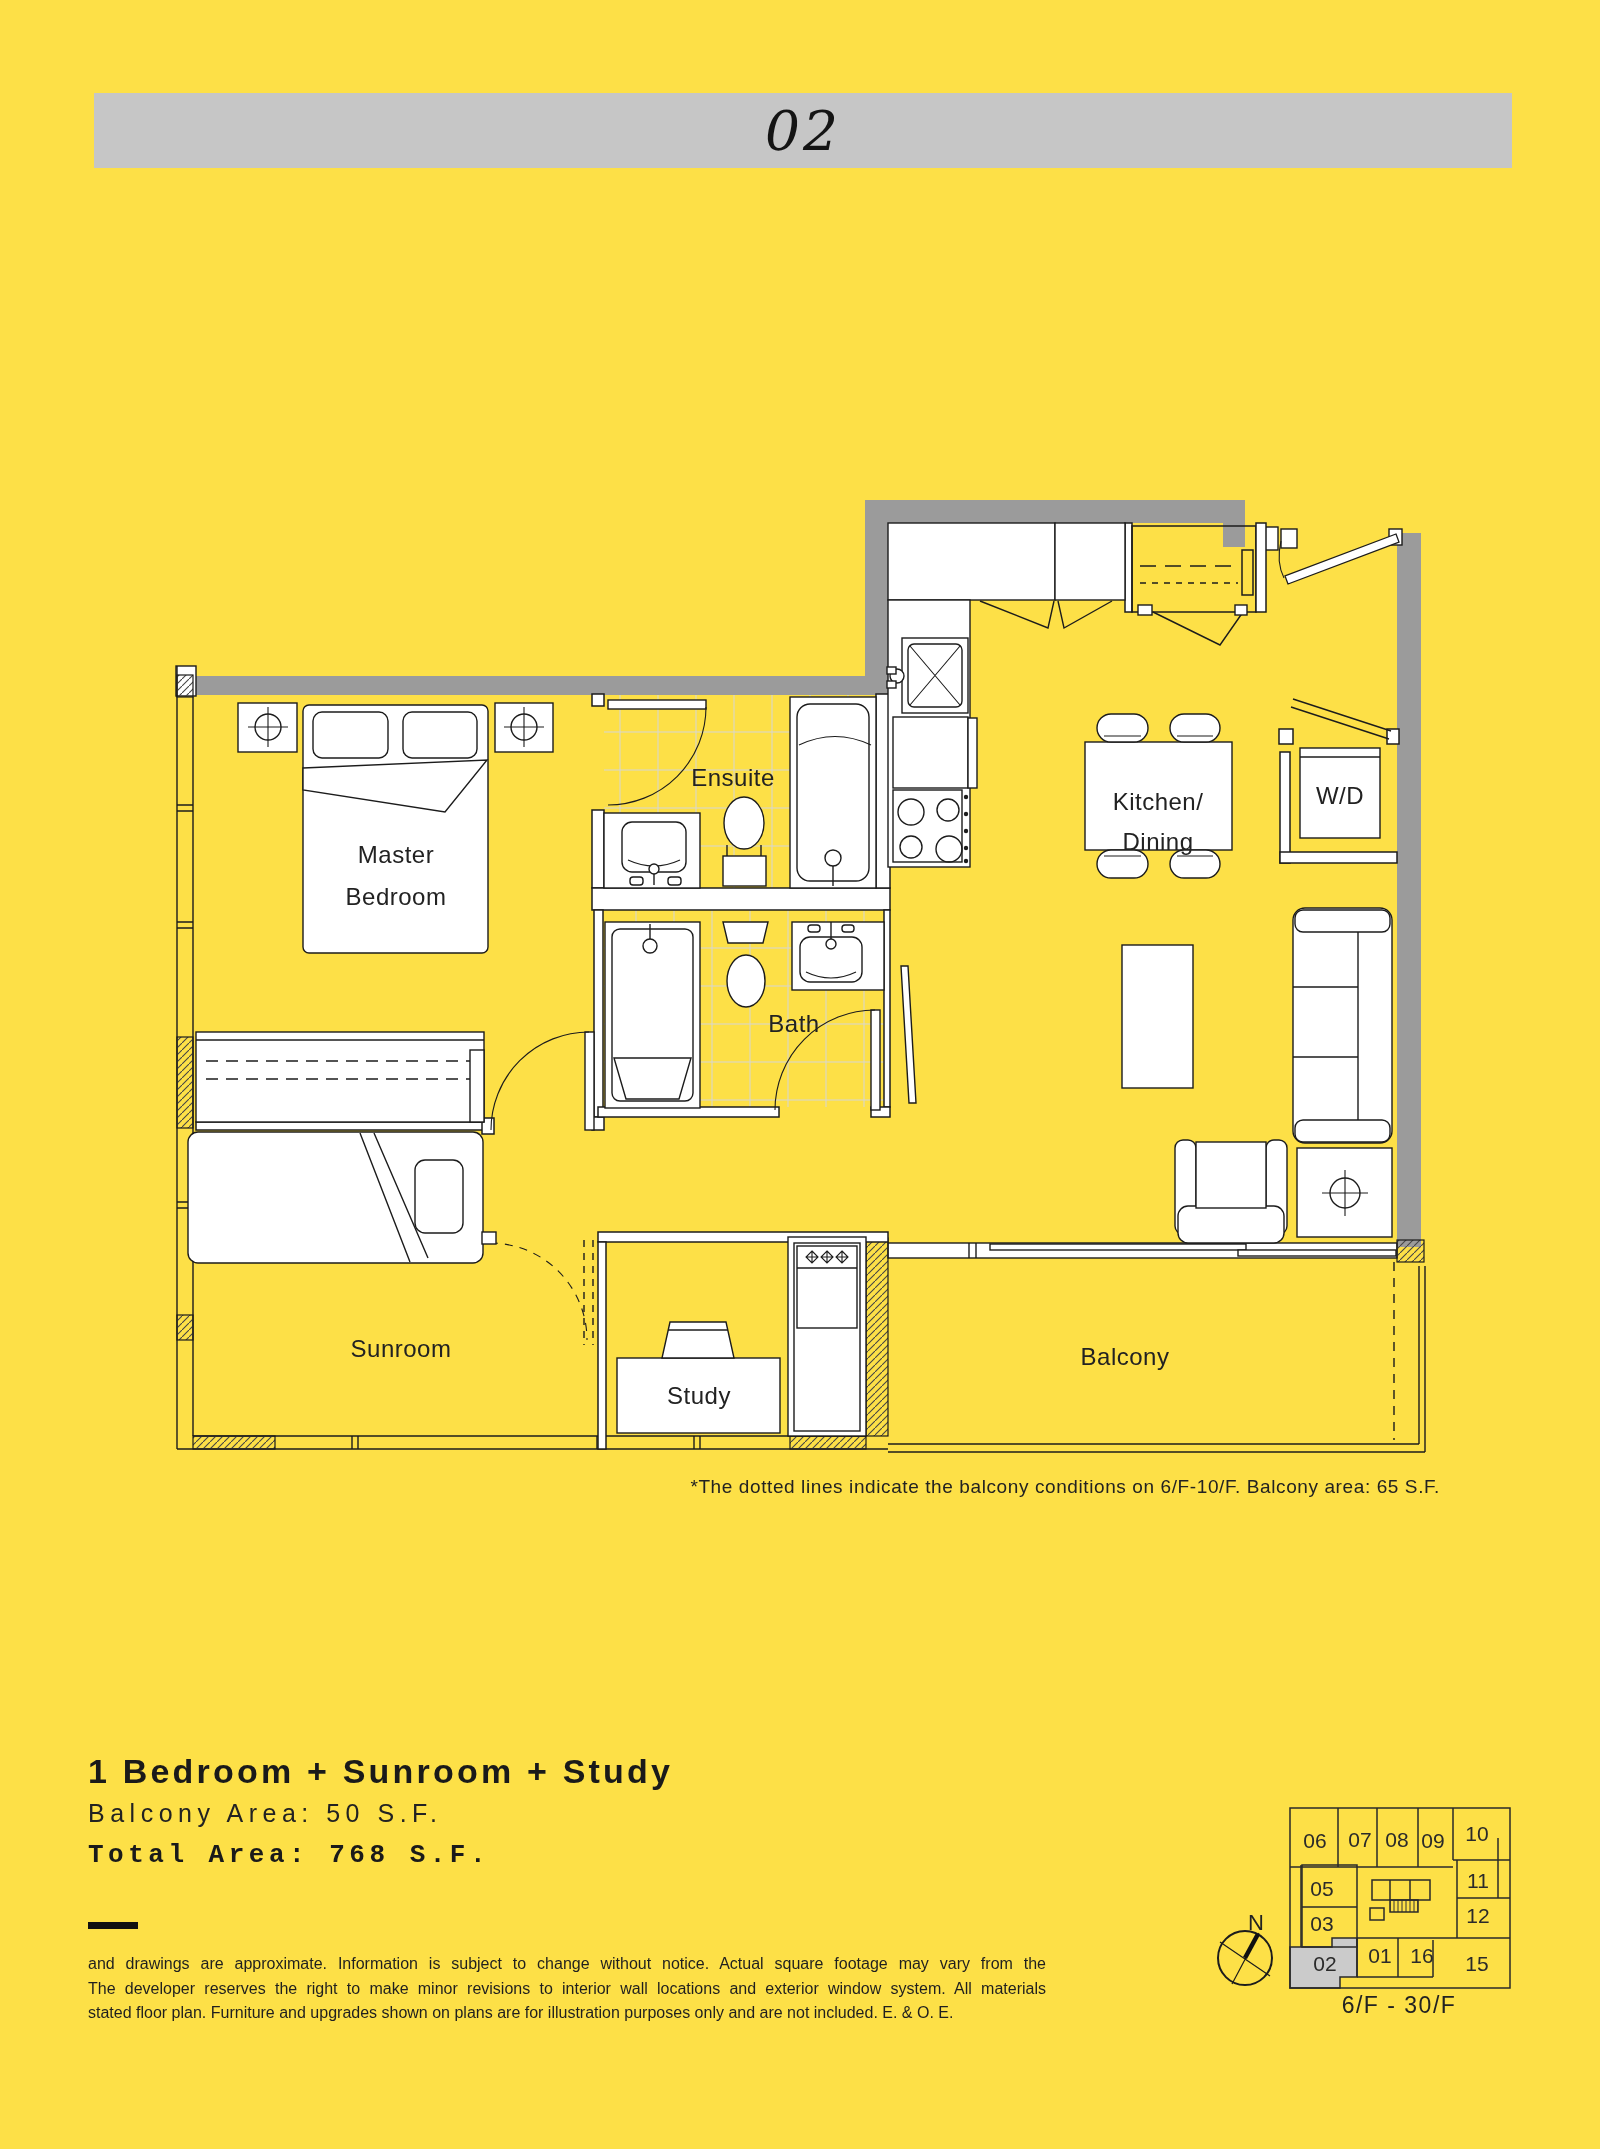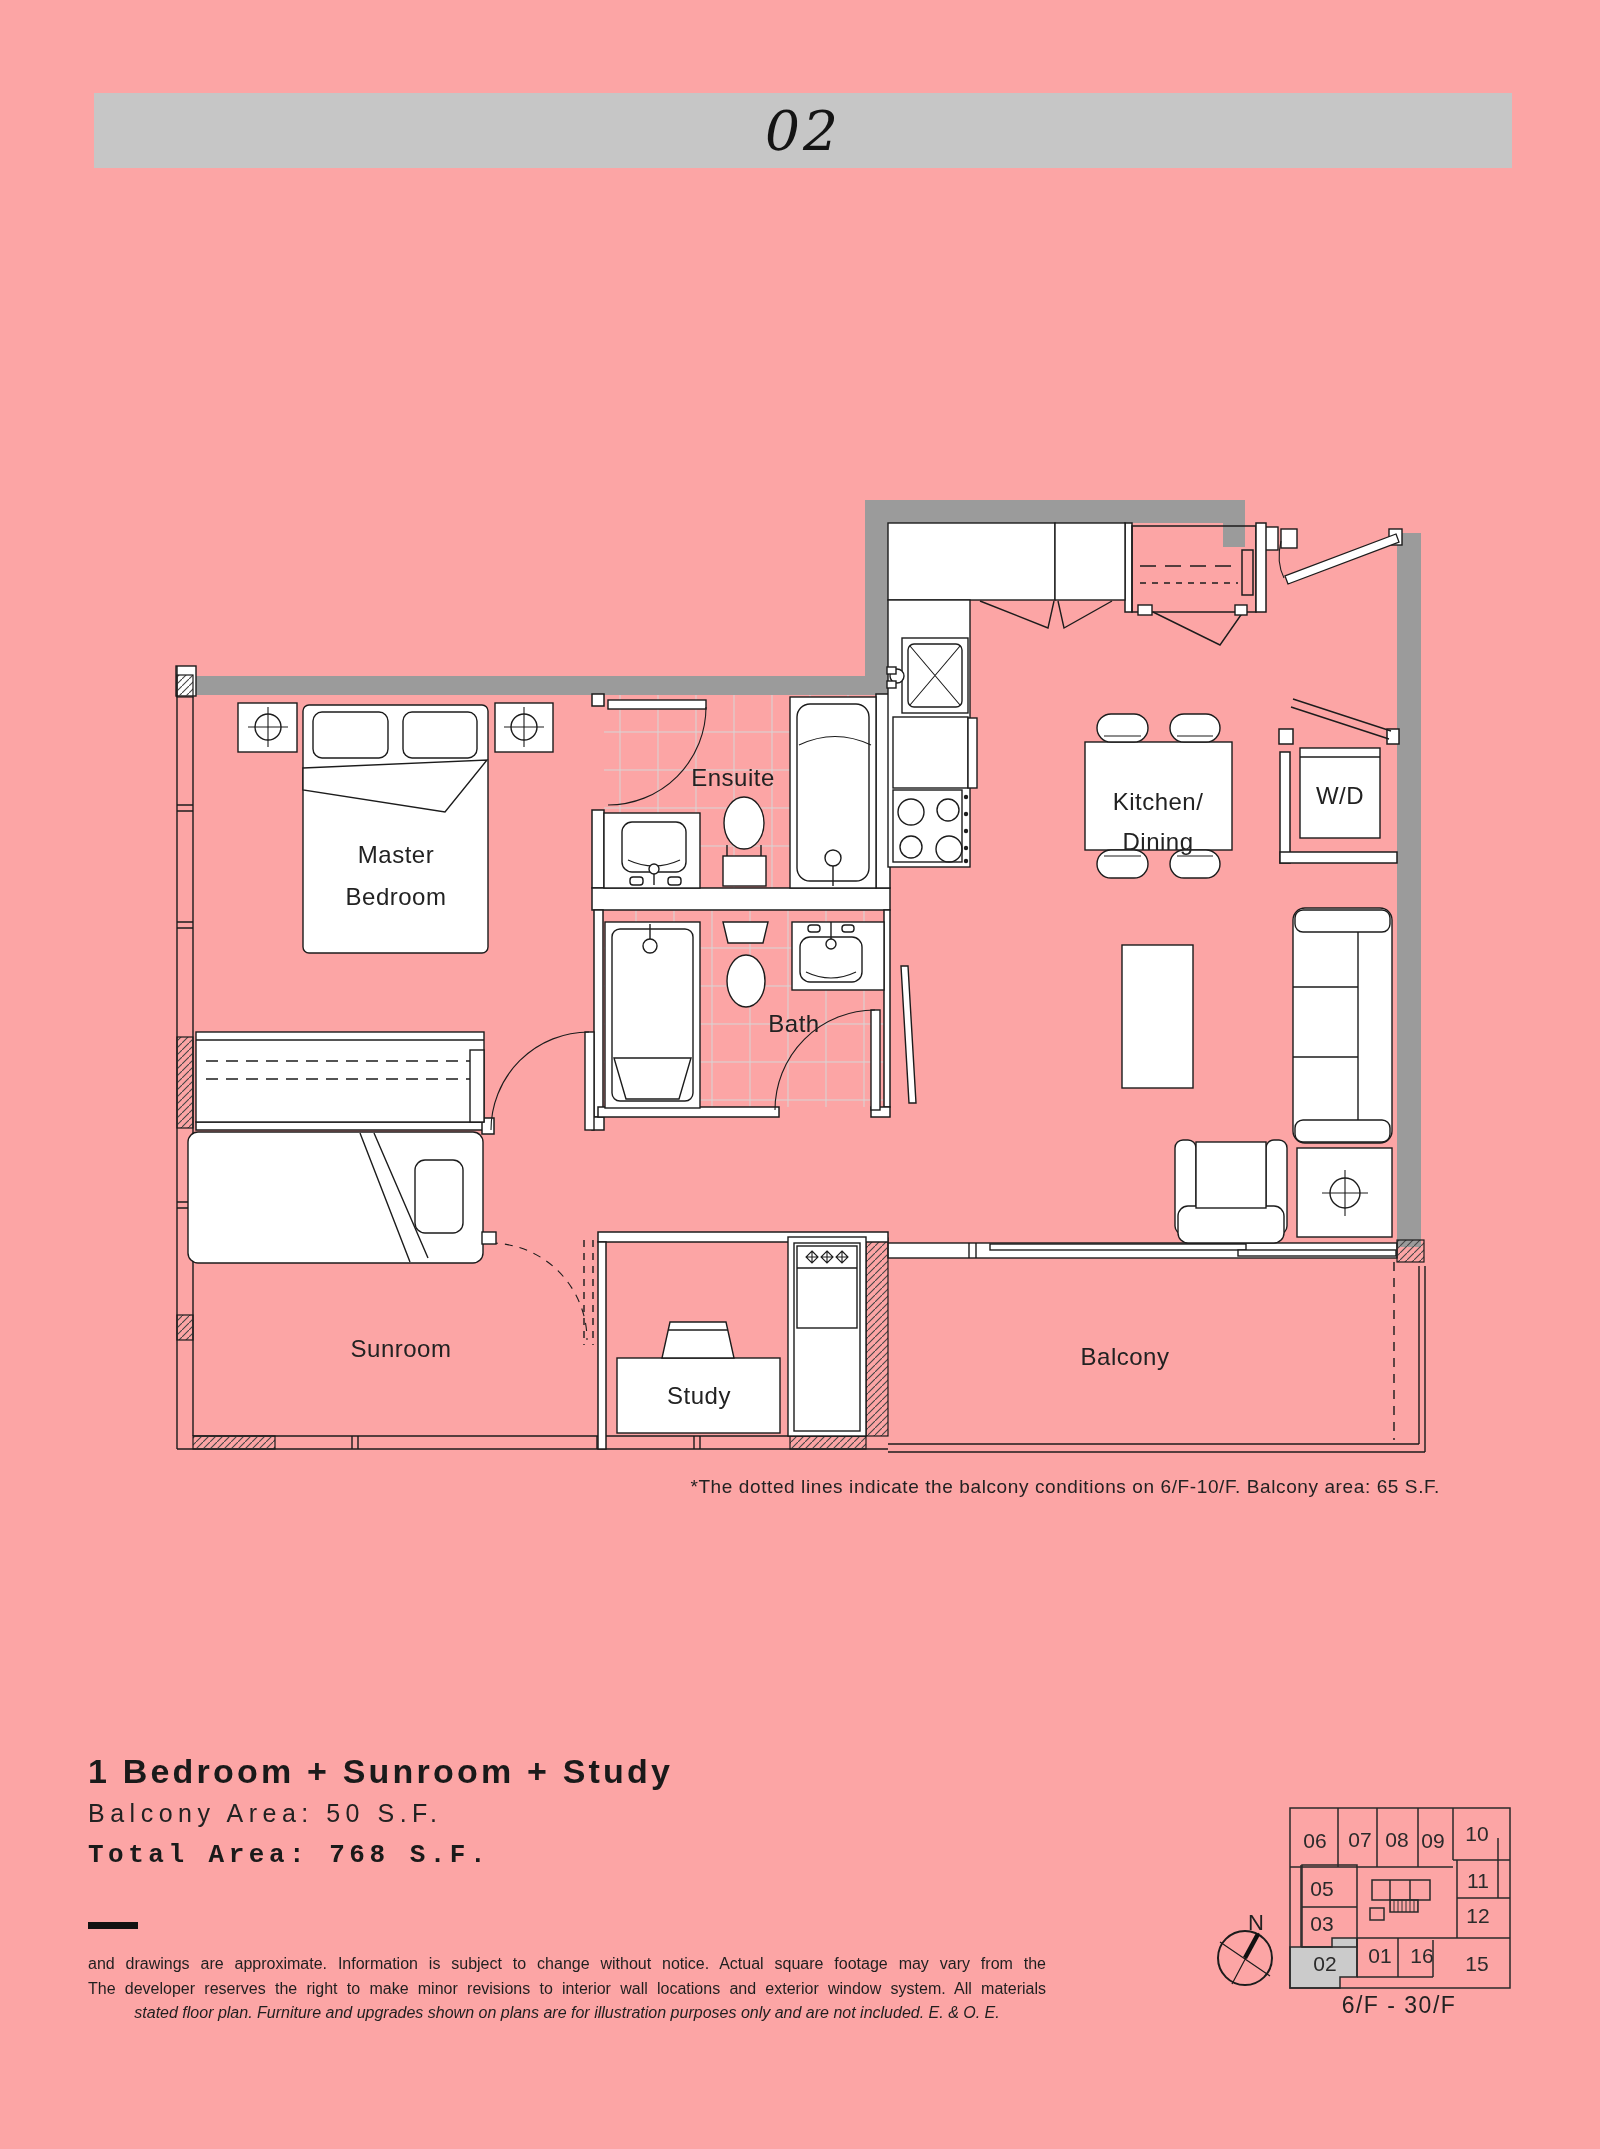--- a/index.html
+++ b/index.html
@@ -1,33 +1,33 @@
 <!DOCTYPE html>
 <html><head>
 <meta charset="utf-8">
 <style>
   html,body{margin:0;padding:0;background:#ffffff;}
-  .page{position:relative;width:1600px;height:2149px;background:#fca5a5;overflow:hidden;
+  .page{position:relative;width:1600px;height:2149px;background:#fde047;overflow:hidden;
         font-family:"Liberation Sans",sans-serif;color:#1a1a1a;}
   .banner{position:absolute;left:94px;top:93px;width:1418px;height:75px;background:#c6c6c6;
           display:flex;align-items:center;justify-content:center;}
   .banner span{font-family:"DejaVu Serif",serif;font-style:italic;font-size:55px;
                letter-spacing:3px;color:#141414;}
   svg.plan{position:absolute;left:0;top:0;width:1600px;height:2149px;}
   .footnote{position:absolute;left:0px;top:1476px;width:1430px;text-align:right;
             font-size:19px;letter-spacing:0.6px;color:#222;margin-left:10px;}
   .summary{position:absolute;left:88px;top:1750px;}
   .summary .title{font-size:34px;font-weight:700;letter-spacing:3.2px;line-height:42px;}
   .summary .area{font-size:25px;font-weight:400;letter-spacing:5.5px;line-height:42px;color:#222;}
   .summary .total{font-size:26px;font-weight:700;letter-spacing:4.5px;line-height:42px;font-family:Liberation Mono, monospace;}
   .rule{position:absolute;left:88px;top:1922px;width:50px;height:7px;background:#111;}
   .disclaimer{position:absolute;left:88px;top:1952px;width:958px;font-size:16px;
               line-height:24.5px;color:#1f1f1f;}
   .disclaimer .jl{display:block;text-align:justify;text-align-last:justify;}
-  .disclaimer .ll{display:block;text-align:center;font-style:italic;}
+  .disclaimer .ll{display:block;text-align:left;}
   text{font-family:"Liberation Sans",sans-serif;}
   .room-label{font-size:24px;fill:#222;letter-spacing:0.5px;}
   .kp-label{font-size:21px;fill:#2a2a2a;}
   .kp-caption{font-size:23px;fill:#222;letter-spacing:1.5px;}
   .n-label{font-size:22px;fill:#222;}
 </style>
 </head>
 <body>
 
 <div class="page">

